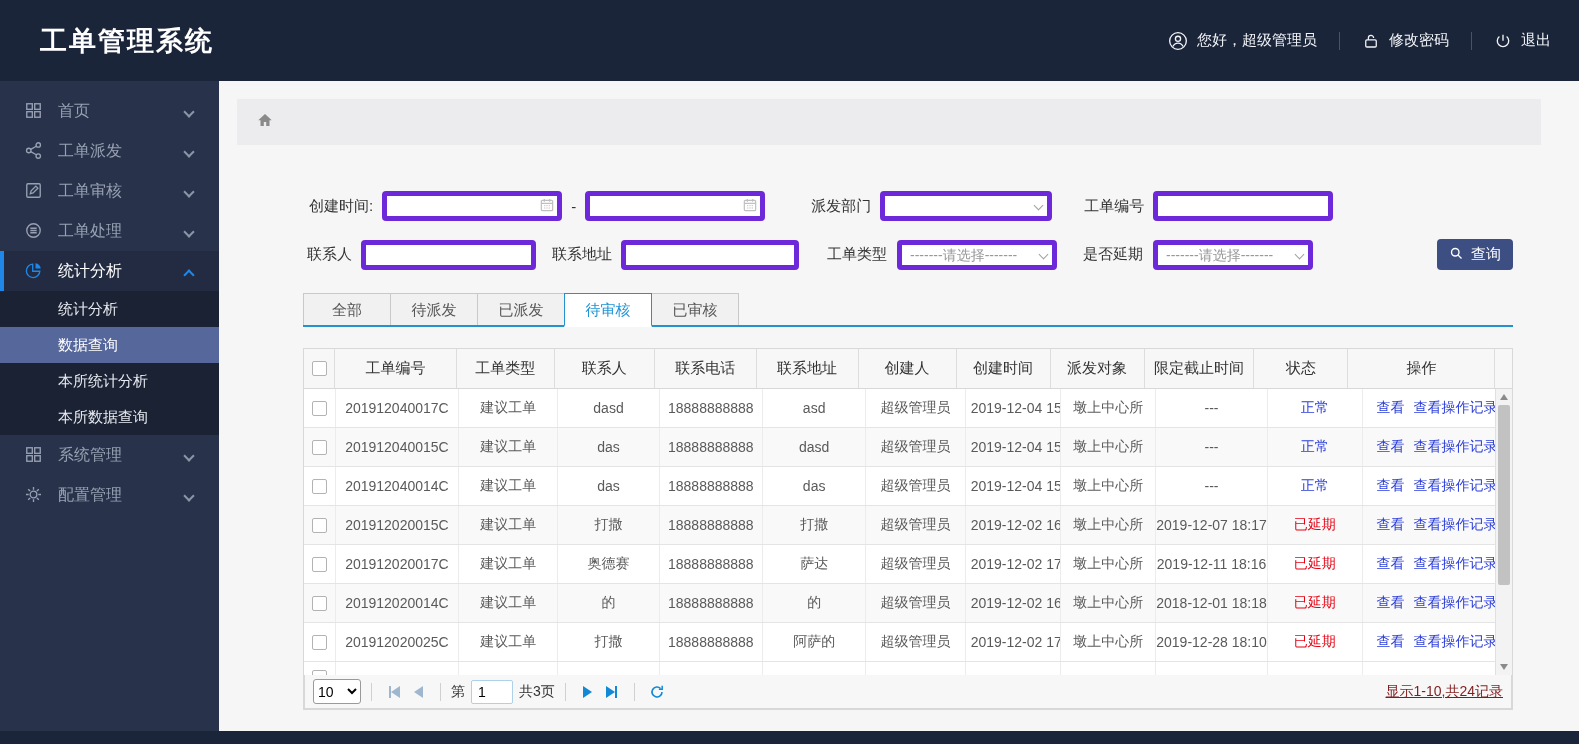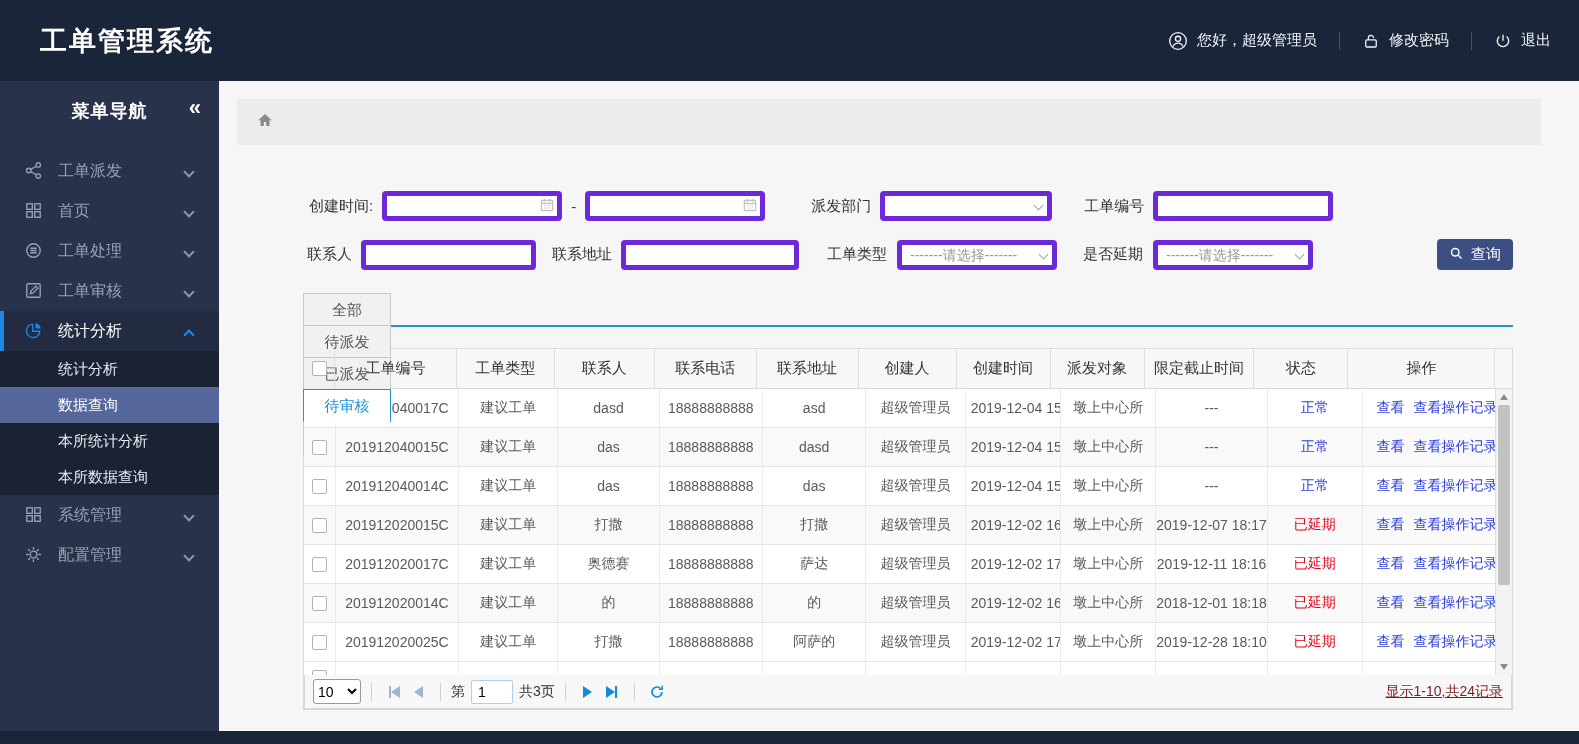--- a/index.html
+++ b/index.html
@@ -76,21 +76,21 @@
   .swrap .sarr {
     position:absolute; right:10px; top:11px; width:7px; height:7px; pointer-events:none;
     border-right:1.5px solid #a0a0a0; border-bottom:1.5px solid #a0a0a0; transform:rotate(45deg);
   }
   .qbtn {
     margin-left:auto; width:76px; height:31px; background:#3c4e82; color:#fff;
     border:none; border-radius:4px; font-size:15px; display:flex; align-items:center;
     justify-content:center; gap:7px; cursor:pointer; font-family:"Liberation Sans",sans-serif;
   }
   
-  .tabs { margin-top:23px; display:flex; border-bottom:2px solid #2492cf; height:34px;flex-direction:column; }
+  .tabs { margin-top:23px; display:flex; border-bottom:2px solid #2492cf; height:34px; }
   .tab {
     width:88px; height:32px; line-height:31px; text-align:center; font-size:15px;
     background:#f1f1f2; border:1px solid #c9c9c9; border-bottom:none; color:#555;
     margin-right:-1px; cursor:pointer;
   }
   .tab.active {
     background:#fff; border:1px solid #2492cf; border-bottom:2px solid #fff;
     color:#1a93d5; height:34px; position:relative; z-index:2;
   }
   
@@ -176,67 +176,63 @@
           <path d="M12 3.5v8"></path>
             <path d="M7.2 6a7.6 7.6 0 1 0 9.6 0"></path>
         </svg>
       </span>
       <span>退出</span>
     </div>
   </div>
 </div>
 
 <div class="side">
-  <div class="side-title">
-    <span>菜单导航</span>
-    <span class="collapse">«</span>
-  </div>
   <div class="menu" id="menu">
+      <div class="m-item">
+        <span class="micon" style="color: rgb(152, 161, 179);">
+          <svg viewBox="0 0 24 24" fill="none" stroke="currentColor" stroke-width="1.7">
+            <rect x="3.5" y="3.5" width="7" height="7"></rect>
+            <rect x="13.5" y="3.5" width="7" height="7"></rect>
+            <rect x="3.5" y="13.5" width="7" height="7"></rect>
+            <rect x="13.5" y="13.5" width="7" height="7"></rect>
+          </svg>
+        </span>
+        <span>首页</span>
+        <span class="chev"></span>
+      </div>
       <div class="m-item">
         <span class="micon" style="color: rgb(152, 161, 179);">
           <svg viewBox="0 0 24 24" fill="none" stroke="currentColor" stroke-width="1.7">
             <circle cx="18" cy="5" r="2.8"></circle>
             <circle cx="6" cy="12" r="2.8"></circle>
             <circle cx="18" cy="19" r="2.8"></circle>
             <path d="M8.5 10.6l7-4M8.5 13.4l7 4"></path>
           </svg>
         </span>
         <span>工单派发</span>
         <span class="chev"></span>
       </div>
       <div class="m-item">
         <span class="micon" style="color: rgb(152, 161, 179);">
           <svg viewBox="0 0 24 24" fill="none" stroke="currentColor" stroke-width="1.7">
-            <rect x="3.5" y="3.5" width="7" height="7"></rect>
-            <rect x="13.5" y="3.5" width="7" height="7"></rect>
-            <rect x="3.5" y="13.5" width="7" height="7"></rect>
-            <rect x="13.5" y="13.5" width="7" height="7"></rect>
-          </svg>
-        </span>
-        <span>首页</span>
+            <rect x="3.5" y="3.5" width="17" height="17" rx="1.5"></rect>
+            <path d="M8 16l1-3.5 6-6 2.5 2.5-6 6L8 16z"></path>
+          </svg>
+        </span>
+        <span>工单审核</span>
         <span class="chev"></span>
       </div>
       <div class="m-item">
         <span class="micon" style="color: rgb(152, 161, 179);">
           <svg viewBox="0 0 24 24" fill="none" stroke="currentColor" stroke-width="1.7">
             <circle cx="12" cy="12" r="8.5"></circle>
             <path d="M8 9.2h8M8 12h8M8 14.8h8"></path>
           </svg>
         </span>
         <span>工单处理</span>
-        <span class="chev"></span>
-      </div>
-      <div class="m-item">
-        <span class="micon" style="color: rgb(152, 161, 179);">
-          <svg viewBox="0 0 24 24" fill="none" stroke="currentColor" stroke-width="1.7">
-            <rect x="3.5" y="3.5" width="17" height="17" rx="1.5"></rect>
-            <path d="M8 16l1-3.5 6-6 2.5 2.5-6 6L8 16z"></path>
-          </svg>
-        </span>
-        <span>工单审核</span>
         <span class="chev"></span>
       </div>
       <div class="m-item active">
         <span class="micon" style="color: rgb(30, 135, 232);">
           <svg viewBox="0 0 24 24" fill="none" stroke="currentColor" stroke-width="1.7">
             <path d="M11 4a8.5 8.5 0 1 0 9 9h-9z"></path>
             <path d="M14.5 2.8a8 8 0 0 1 6.7 6.7h-6.7z" fill="currentColor" stroke="none"></path>
           </svg>
         </span>
         <span>统计分析</span>

